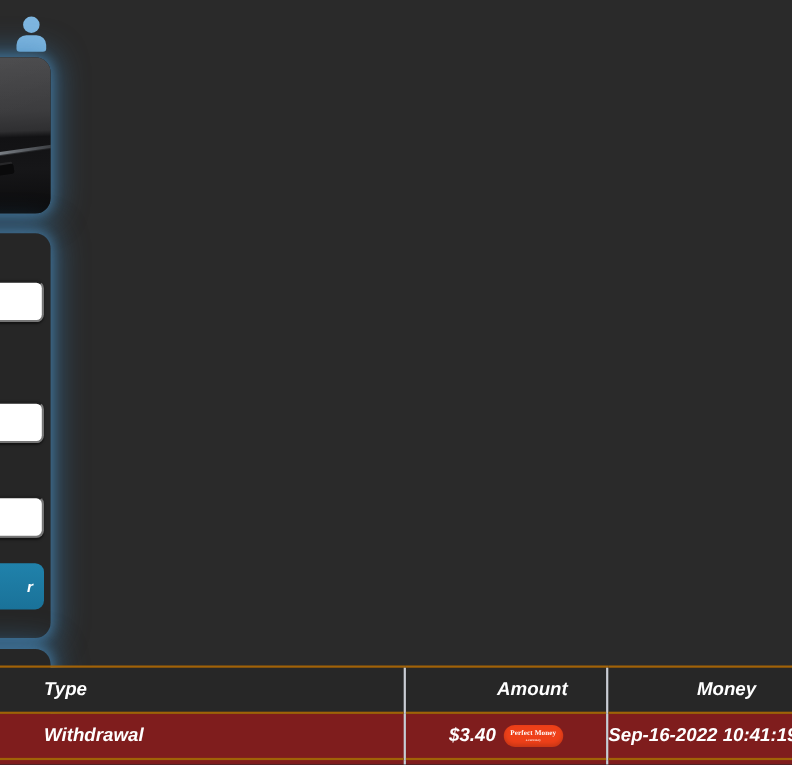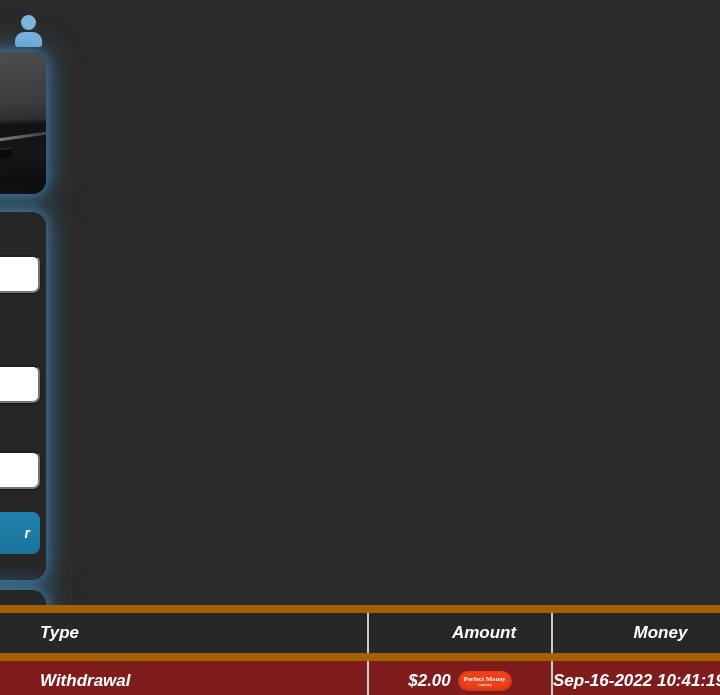--- a/index.html
+++ b/index.html
@@ -168,21 +168,21 @@
   #tx-table th,
   #tx-table td {
     font-style: italic;
     font-weight: bold;
     color: #ffffff;
     font-size: 17px;
     text-align: center;
     padding: 0;
     height: 40px;
     border-left: 2px solid #c9cdd4;
-    border-top: 8px solid #a16207;
+    border-top: 2px solid #a16207;
     overflow: hidden;
     white-space: nowrap;
   }
   #tx-table th:first-child,
   #tx-table td:first-child {
     border-left: none;
     text-align: left;
     padding-left: 40px;
   }
   #tx-table thead th {
@@ -272,21 +272,21 @@
         <th>Type</th>
         <th>Amount</th>
         <th>Money</th>
       </tr>
     </thead>
     <tbody>
       <tr>
         <td>Withdrawal</td>
         <td>
           <div class="amount-cell-inner">
-            <span>$2.00</span>
+            <span>$3.40</span>
             <span class="pm-badge">
               <span class="pm-main">Perfect Money</span>
               <span class="pm-sub">e-currency</span>
             </span>
           </div>
         </td>
         <td>Sep-16-2022 10:41:19 AM</td>
       </tr>
       <tr class="row-next">
         <td></td>

